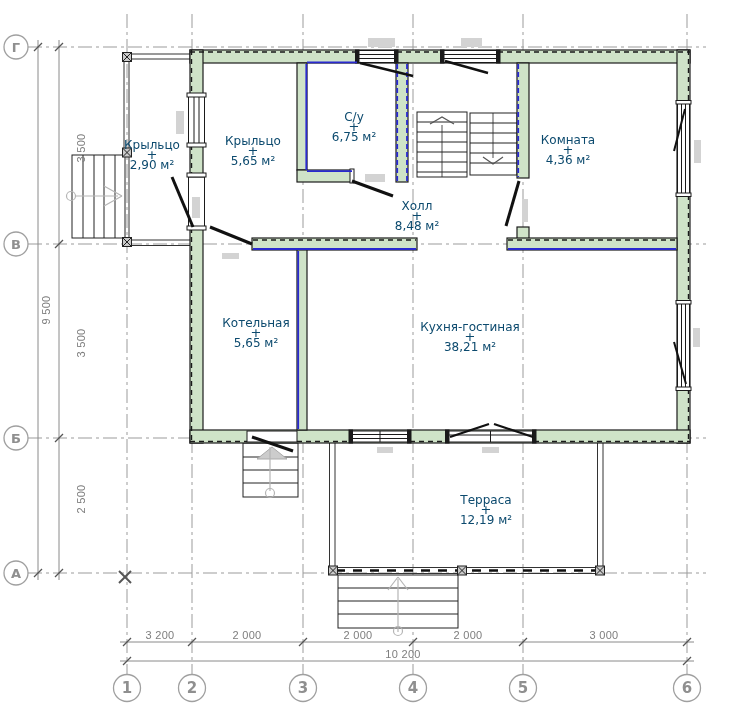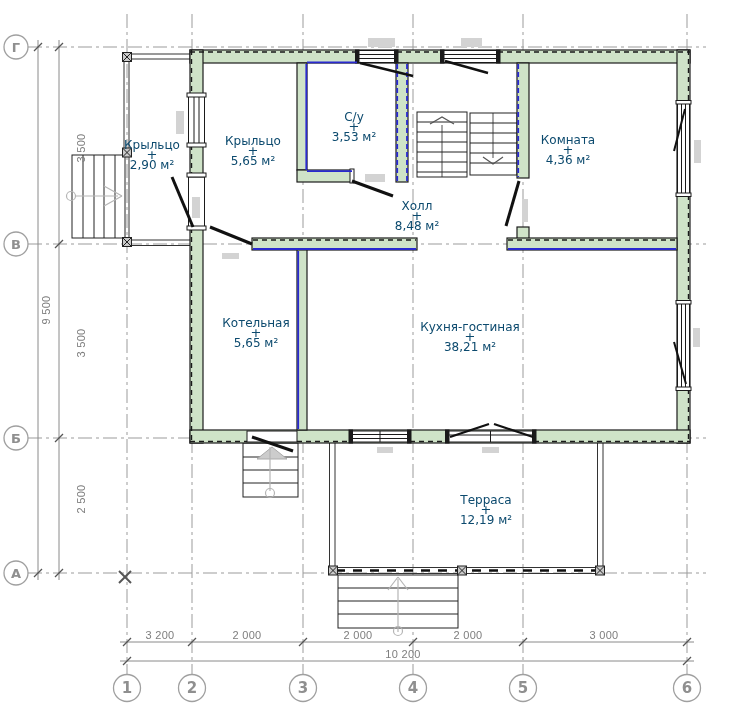--- a/index.html
+++ b/index.html
@@ -331,21 +331,21 @@
     <div>2,90 м²</div>
   </div>
   <div class="room" style="left:253px;top:151px">
     <div>Крыльцо</div>
     <div class="rcross">+</div>
     <div>5,65 м²</div>
   </div>
   <div class="room" style="left:354px;top:127px">
     <div>С/у</div>
     <div class="rcross">+</div>
-    <div>3,53 м²</div>
+    <div>6,75 м²</div>
   </div>
   <div class="room" style="left:568px;top:150px">
     <div>Комната</div>
     <div class="rcross">+</div>
     <div>4,36 м²</div>
   </div>
   <div class="room" style="left:417px;top:216px">
     <div>Холл</div>
     <div class="rcross">+</div>
     <div>8,48 м²</div>

